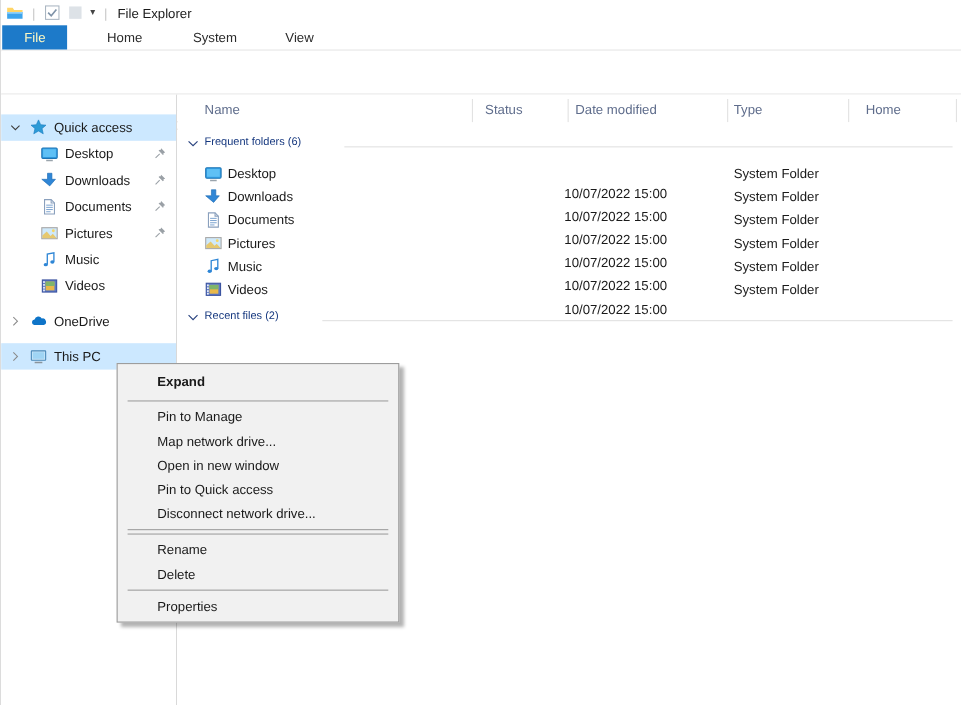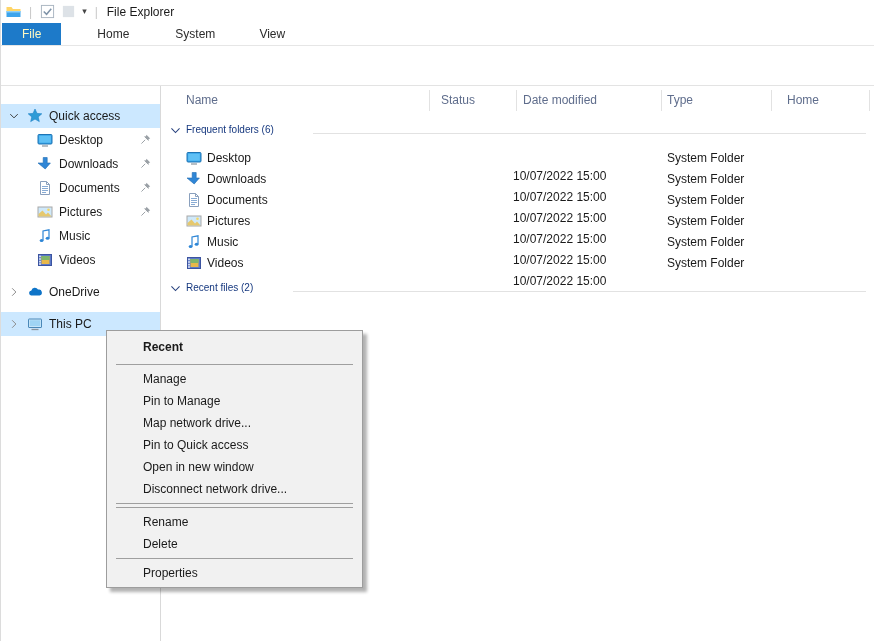--- a/index.html
+++ b/index.html
@@ -377,27 +377,26 @@
     <div class="group-header" style="left:8px;top:196px">
       <svg width="13" height="13" style="margin-right:4px">
           <use href="#i-chev-down-blue"></use>
         </svg>
       <span>Recent files (2)</span>
     </div>
     <div class="group-line" style="left:132px;top:205px;right:8px"></div>
   </div>
 
   <div class="ctxmenu">
-    <div class="menu-item default">Recent</div>
+    <div class="menu-item default">Expand</div>
     <div class="menu-sep"></div>
-    <div class="menu-item">Manage</div>
     <div class="menu-item">Pin to Manage</div>
     <div class="menu-item">Map network drive...</div>
+    <div class="menu-item">Open in new window</div>
     <div class="menu-item">Pin to Quick access</div>
-    <div class="menu-item">Open in new window</div>
     <div class="menu-item">Disconnect network drive...</div>
     <div class="menu-sep"></div>
     <div class="menu-sep"></div>
     <div class="menu-item">Rename</div>
     <div class="menu-item">Delete</div>
     <div class="menu-sep"></div>
     <div class="menu-item">Properties</div>
   </div>
 
 </div>

